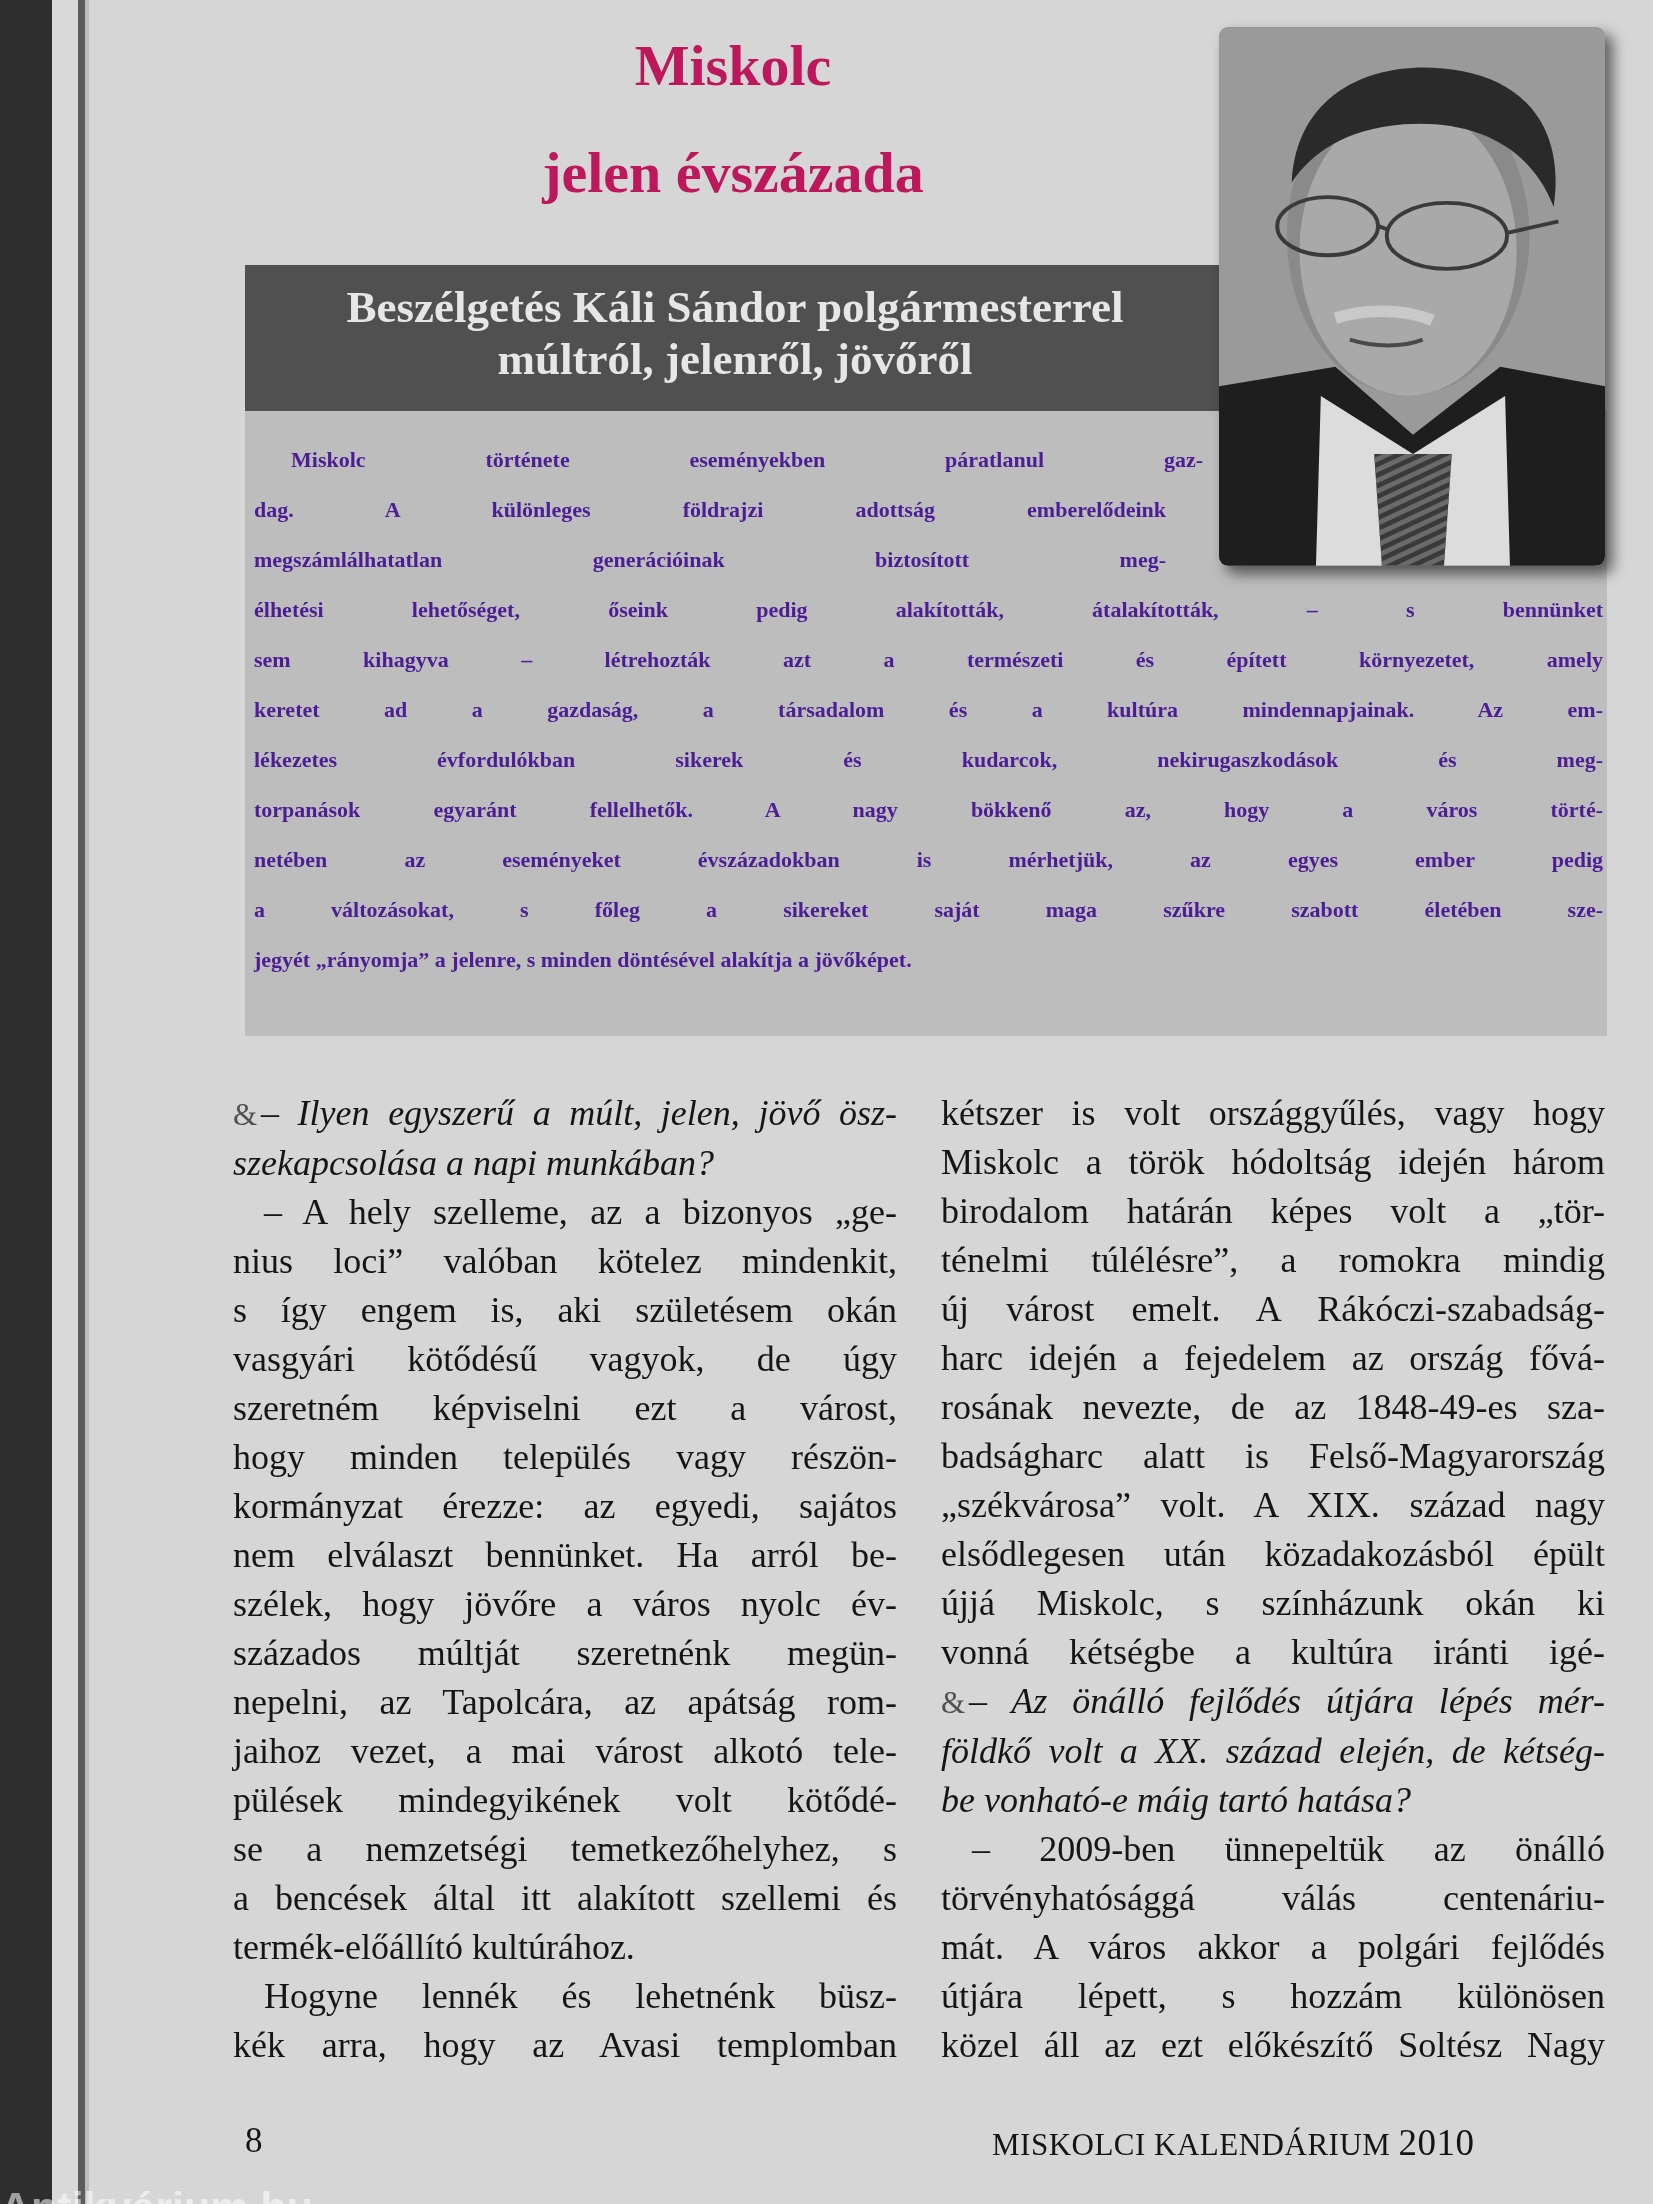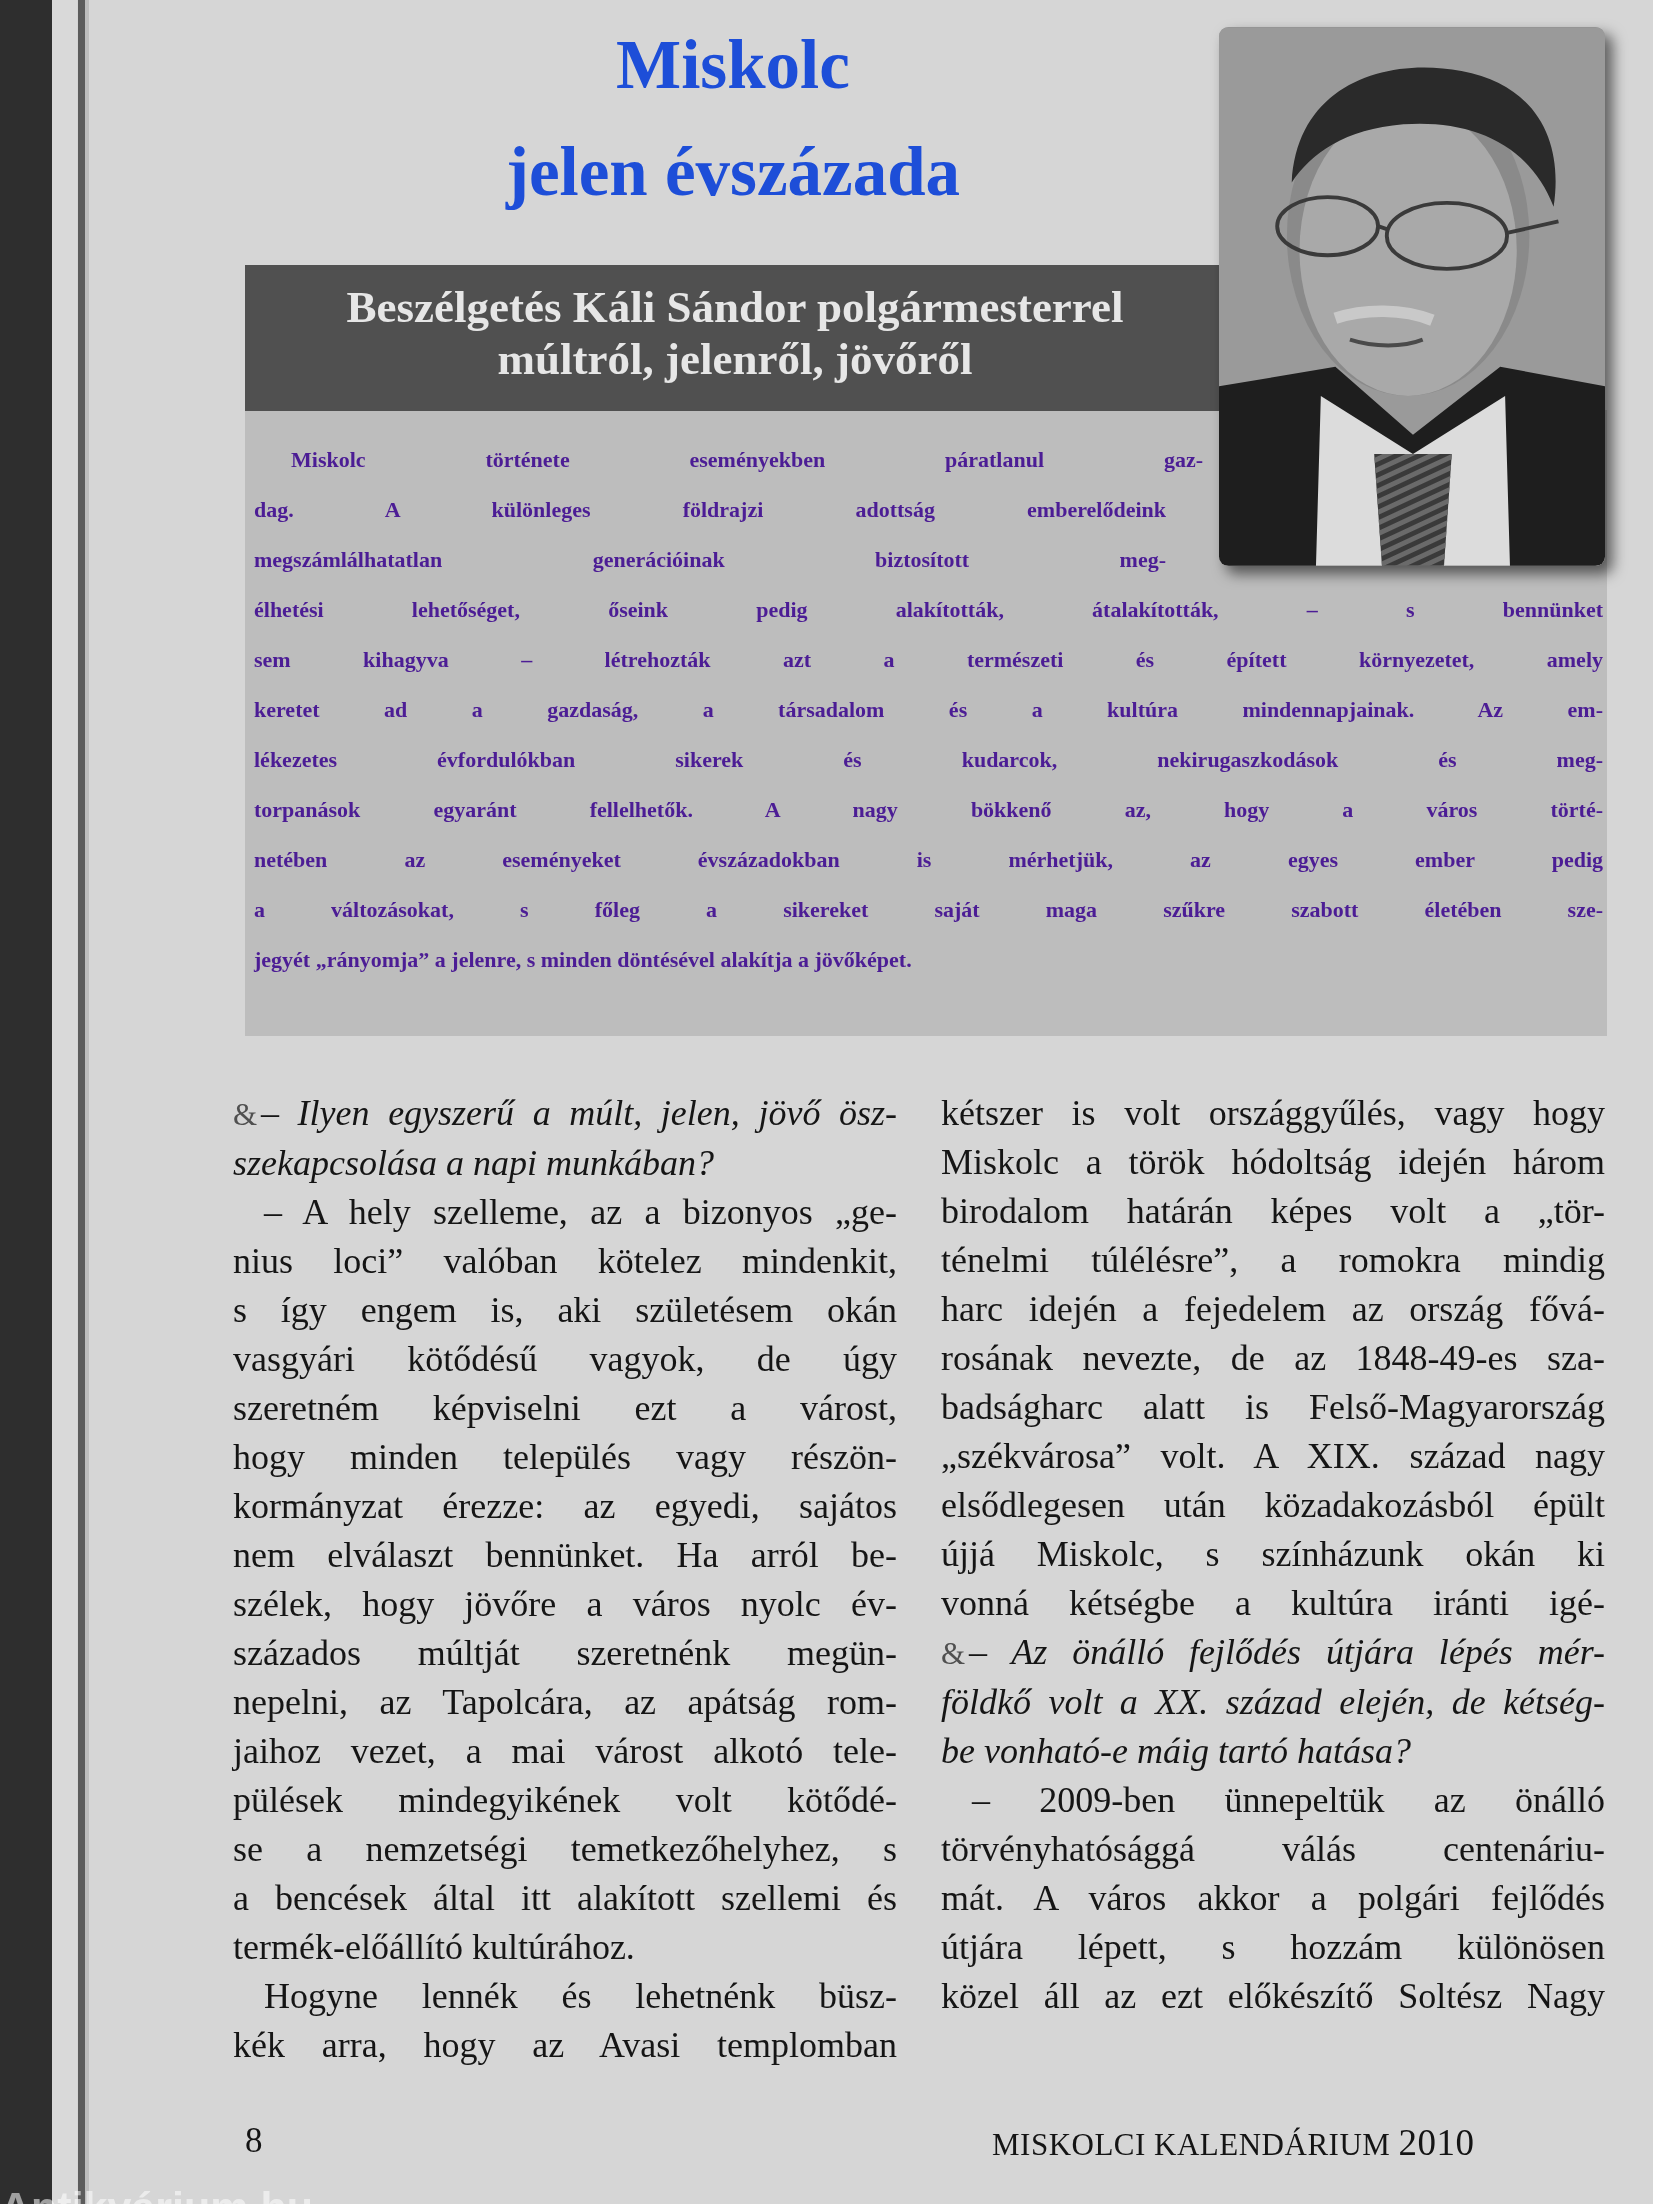--- a/index.html
+++ b/index.html
@@ -10,21 +10,21 @@
     color: #141414;
   }
   .spine { position: absolute; left: 0; top: 0; width: 52px; height: 2205px; background: #2e2e2e; }
   .gutter { position: absolute; left: 52px; top: 0; width: 25px; height: 2205px; background: #d9d9d9; }
   .gutter-line { position: absolute; left: 78px; top: 0; width: 7.8px; height: 2205px; background: #5c5c5c; }
   .gutter-line2 { position: absolute; left: 85px; top: 0; width: 3.9px; height: 2205px; background: #bdbdbd; }
   .page { position: absolute; left: 89px; top: 0; right: 0; bottom: 0; background: #d6d6d6; }
 
   .title {
     position: absolute; left: 243px; top: 11.6px; width: 980px; text-align: center;
-    font-weight: bold; font-size: 69px; line-height: 107px; color: #1d4ed8;
+    font-weight: bold; font-size: 58px; line-height: 107px; color: #be185d;
   }
   .subtitle-band {
     position: absolute; left: 245px; top: 265px; width: 980px; height: 146px;
     background: #505050;
   }
   .subtitle {
     position: absolute; left: 245px; top: 281px; width: 980px; text-align: center;
     color: #e6e6e6; font-size: 45px; line-height: 52px; font-weight: bold;
   }
   .photo {
@@ -147,20 +147,21 @@
     <span class="line"><span>a bencések által itt alakított szellemi és</span></span>
     <span class="line last"><span>termék-előállító kultúrához.</span></span>
     <span class="line indent"><span>Hogyne lennék és lehetnénk büsz-</span></span>
     <span class="line"><span>kék arra, hogy az Avasi templomban</span></span>
   </div>
 <div class="col right" id="col-right">
     <span class="line"><span>kétszer is volt országgyűlés, vagy hogy</span></span>
     <span class="line"><span>Miskolc a török hódoltság idején három</span></span>
     <span class="line"><span>birodalom határán képes volt a „tör-</span></span>
     <span class="line"><span>ténelmi túlélésre”, a romokra mindig</span></span>
+    <span class="line"><span>új várost emelt. A Rákóczi-szabadság-</span></span>
     <span class="line"><span>harc idején a fejedelem az ország fővá-</span></span>
     <span class="line"><span>rosának nevezte, de az 1848-49-es sza-</span></span>
     <span class="line"><span>badságharc alatt is Felső-Magyarország</span></span>
     <span class="line"><span>„székvárosa” volt. A XIX. század nagy</span></span>
     <span class="line"><span>elsődlegesen után közadakozásból épült</span></span>
     <span class="line"><span>újjá Miskolc, s színházunk okán ki</span></span>
     <span class="line"><span>vonná kétségbe a kultúra iránti igé-</span></span>
     <span class="line q"><span class="q-icon">&amp;</span><span>– Az önálló fejlődés útjára lépés mér-</span></span>
     <span class="line q"><span>földkő volt a XX. század elején, de kétség-</span></span>
     <span class="line last q"><span>be vonható-e máig tartó hatása?</span></span>

